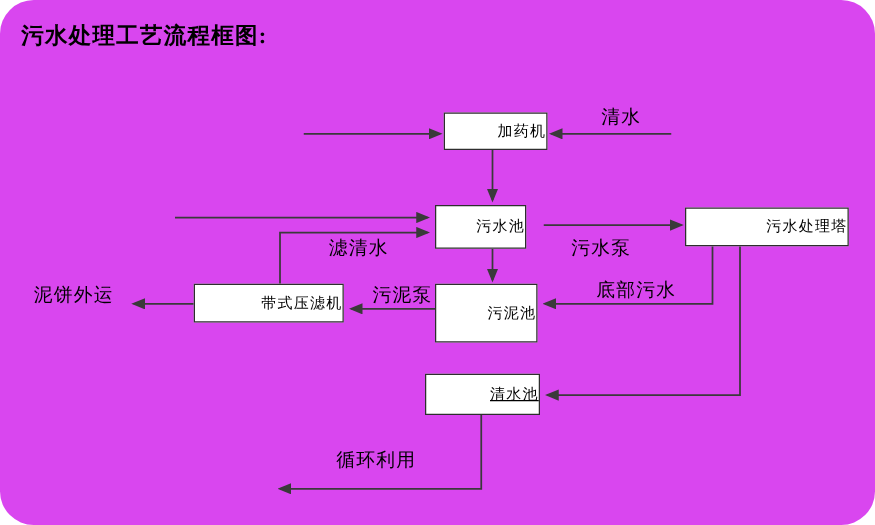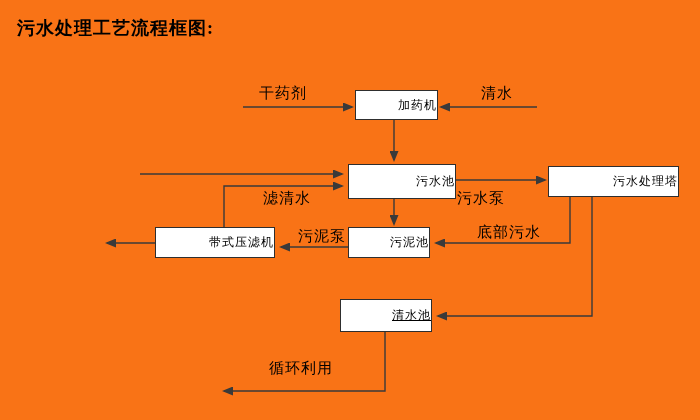--- a/index.html
+++ b/index.html
@@ -1,23 +1,24 @@
 <!DOCTYPE html>
 <html><head>
 <meta charset="utf-8">
 <style>
   html, body { margin: 0; padding: 0; }
   .canvas {
     position: relative;
     width: 700px;
     height: 420px;
-    background: #f97316;
+    background: #d946ef;
     font-family: "Liberation Serif", serif;
     color: #000000;
     overflow: hidden;
+    border-radius: 27px;
   }
   .title {
     position: absolute;
     left: 17px;
     top: 16px;
     font-size: 18px;
     font-weight: bold;
     letter-spacing: 1px;
     white-space: nowrap;
   }
@@ -39,24 +40,24 @@
   }
   .lbl {
     position: absolute;
     font-size: 15px;
     text-align: center;
     letter-spacing: 1px;
     white-space: nowrap;
   }
   
   .box-dosing   { left: 355px; top:  90px; width:  83px; height: 30px; }
-  .box-sewage   { left: 348px; top: 164px; width:  108px; height: 35px; }
+  .box-sewage   { left: 348px; top: 164px; width:  73px; height: 35px; }
   .box-tower    { left: 548px; top: 166px; width: 131px; height: 31px; }
   .box-belt     { left: 155px; top: 227px; width: 120px; height: 31px; }
-  .box-sludge   { left: 348px; top: 227px; width:  82px; height: 31px; }
+  .box-sludge   { left: 348px; top: 227px; width:  82px; height: 47px; }
   .box-clean    { left: 340px; top: 299px; width:  92px; height: 33px; text-decoration: underline; }
   
   .lbl-dry      { left: 252px; top:  84px; width: 62px; }
   .lbl-cleanin  { left: 474px; top:  84px; width: 46px; }
   .lbl-sand     { left: 170px; top: 155px; width: 84px; }
   .lbl-filtered { left: 254px; top: 189px; width: 66px; }
   .lbl-sewpump  { left: 448px; top: 149px; width: 66px; margin-top: 40px; }
   .lbl-bottom   { left: 468px; top: 223px; width: 82px; }
   .lbl-sludpump { left: 280px; top: 227px; width: 66px; text-align: right; }
   .lbl-mudcake  { left:  16px; top: 227px; width: 86px; }
@@ -103,21 +104,21 @@
   <div class="box box-belt">
     <span>带式压滤机</span>
   </div>
   <div class="box box-sludge">
     <span>污泥池</span>
   </div>
   <div class="box box-clean">
     <span>清水池</span>
   </div>
 
-  <div class="lbl lbl-dry">干药剂</div>
   <div class="lbl lbl-cleanin">清水</div>
   <div class="lbl lbl-filtered">滤清水</div>
   <div class="lbl lbl-sewpump">污水泵</div>
   <div class="lbl lbl-bottom">底部污水</div>
   <div class="lbl lbl-sludpump">污泥泵</div>
+  <div class="lbl lbl-mudcake">泥饼外运</div>
   <div class="lbl lbl-recycle">循环利用</div>
 
 </div>
 
 </body></html>

